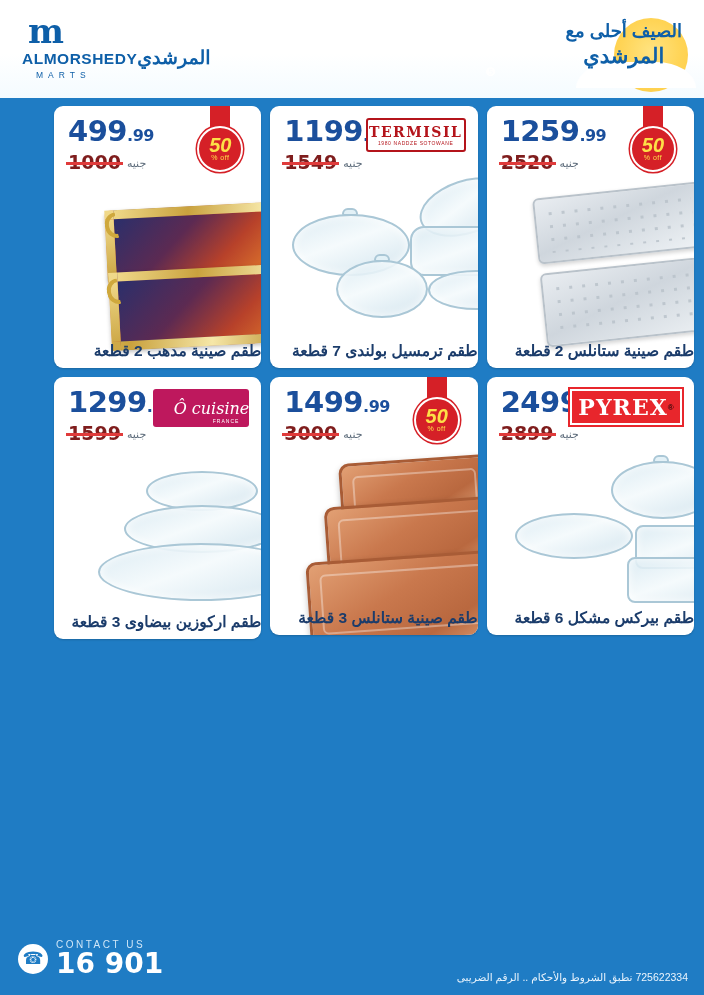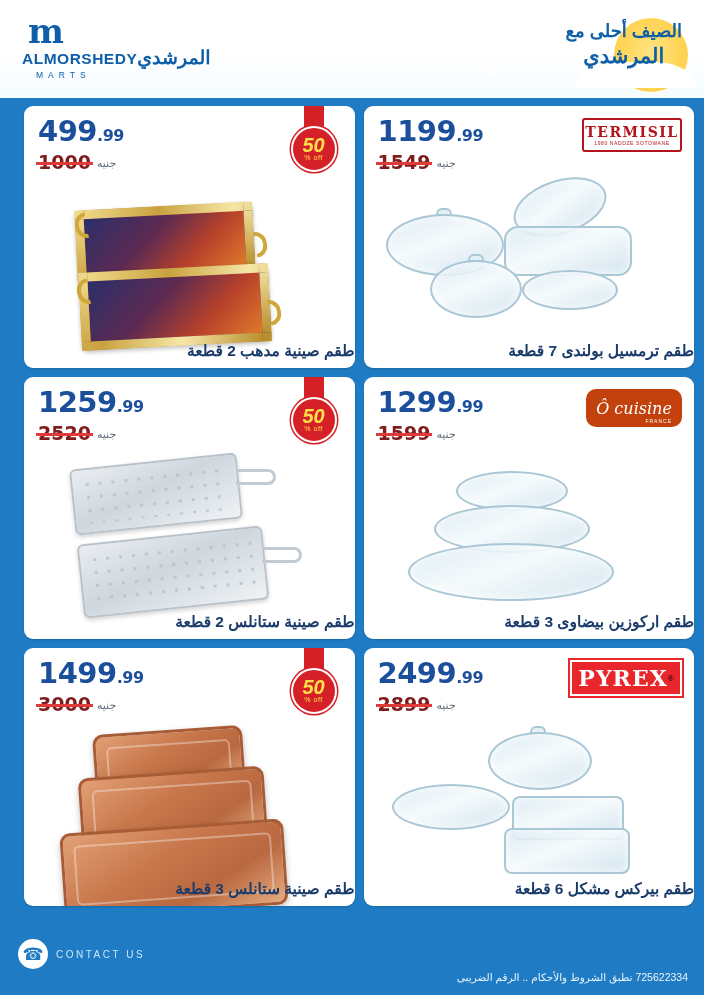--- a/index.html
+++ b/index.html
@@ -61,22 +61,23 @@
     position: absolute; right: 8px; top: 62px; width: 120px; height: 26px;
     background: #ffffff; border-radius: 40px 40px 0 0 / 26px 26px 0 0;
   }
   .gull {
     position: absolute; color: #ffffff; font-size: 15px; line-height: 1;
   }
   
   .grid {
     padding: 8px 10px 0 24px;
     display: grid;
-    grid-template-columns: 1fr 1fr;
+    grid-template-columns: 1fr 1fr 1fr;
     gap: 9px;
+    margin-left: 30px;
   }
   .card {
     background: #ffffff;
     border-radius: 9px;
     position: relative;
     height: 262px;
     overflow: hidden;
     box-shadow: 0 1px 2px rgba(0,0,0,.18);
   }
   .card.row3 { height: 258px; }
@@ -131,22 +132,22 @@
     width: 100px; height: 34px; border: 2px solid #b4141b; border-radius: 3px;
     background: #fff; display: flex; flex-direction: column;
     align-items: center; justify-content: center;
   }
   .brand-termisil .bt {
     color: #b4141b; font-weight: bold; font-size: 14px; letter-spacing: 1.5px;
     font-family: "DejaVu Serif", serif;
   }
   .brand-termisil .bs { color: #b4141b; font-size: 5px; letter-spacing: .6px; }
   .brand-ocuisine {
-    width: 96px; height: 38px; background: #c2410c; border-radius: 10px;
-    color: #fff; display: flex; align-items: center; justify-content: center;
+    width: 96px; height: 38px; background: #be185d; border-radius: 3px;
+    color: #fff; display: flex; align-items: center; justify-content: flex-end;
     position: relative;
   }
   .brand-ocuisine .oc {
     font-family: "DejaVu Serif", serif; font-size: 16px; font-style: italic;
   }
   .brand-ocuisine .oc-sub {
     position: absolute; bottom: 3px; right: 10px; font-size: 5px; letter-spacing: 1px;
   }
   .brand-pyrex {
     width: 112px; height: 36px; background: #e8262c; border-radius: 0;
@@ -444,19 +445,20 @@
     <div class="caption">طقم بيركس مشكل 6 قطعة</div>
   </div>
 
 </div>
 
 <div class="footer">
   <div class="contact">
     <div class="phone-icon">☎</div>
     <div class="contact-text">
       <div class="cu">CONTACT US</div>
+      <div class="num">16 901</div>
     </div>
   </div>
   <div class="terms">
     <span class="tax">725622334</span>
     <span>نطبق الشروط والأحكام .. الرقم الضريبى</span>
   </div>
 </div>
 
 </body></html>

